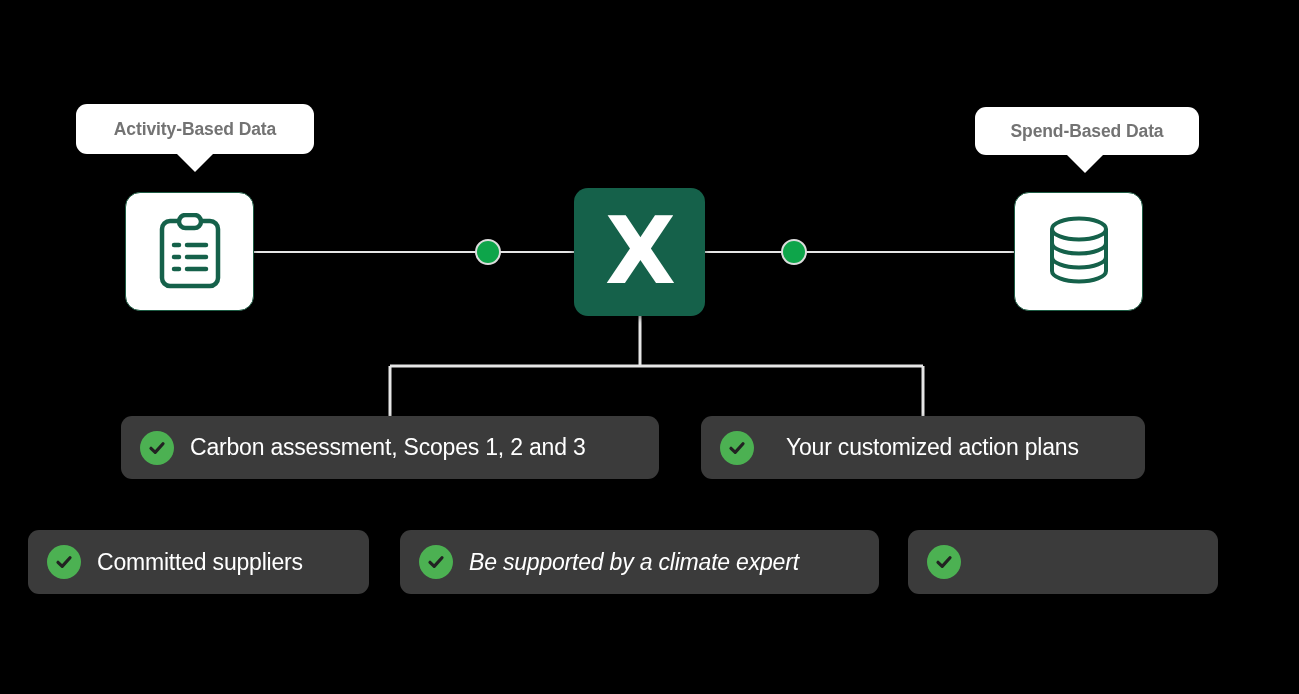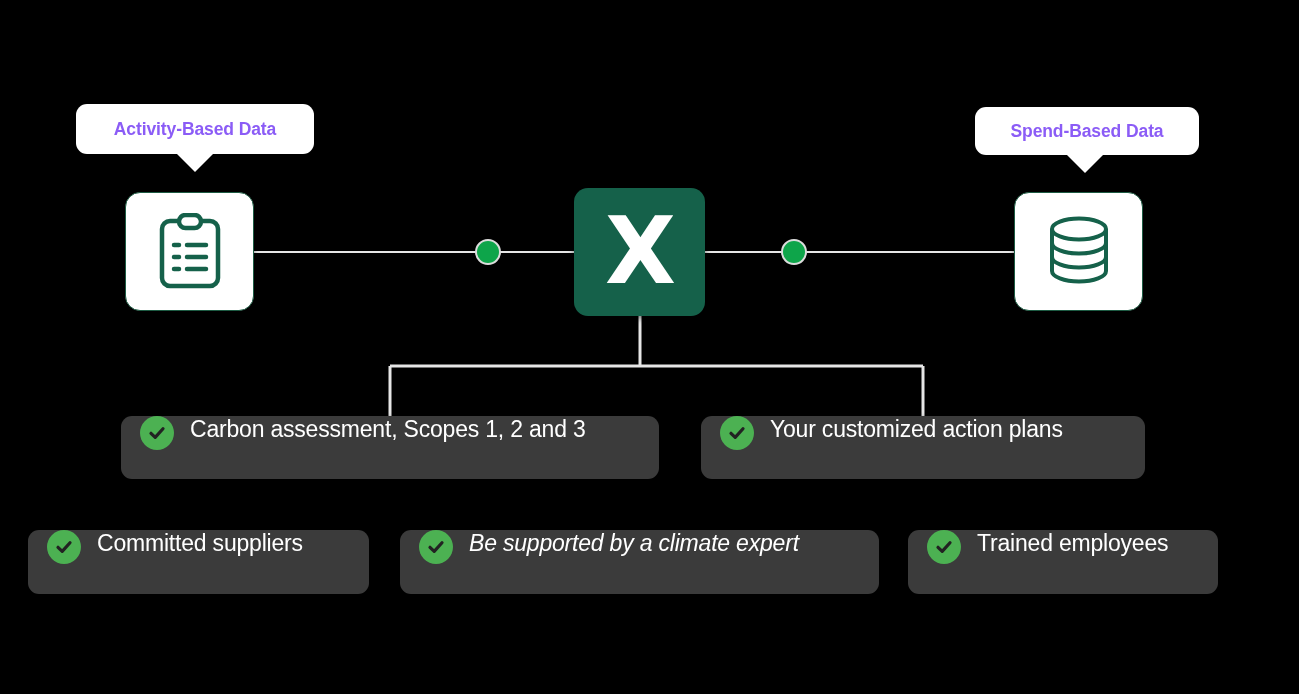--- a/index.html
+++ b/index.html
@@ -40,21 +40,21 @@
     background: #ffffff;
     border-radius: 11px;
     display: flex;
     align-items: center;
     justify-content: center;
     box-shadow: 0 1px 3px rgba(0,0,0,0.35);
   }
   .bubble-label {
     font-size: 17.5px;
     font-weight: bold;
-    color: #8b5cf6;
+    color: #737373;
     letter-spacing: -0.1px;
     white-space: nowrap;
   }
   .bubble-tail {
     position: absolute;
     width: 0;
     height: 0;
     border-left: 19px solid transparent;
     border-right: 19px solid transparent;
     border-top: 19px solid #ffffff;
@@ -115,21 +115,21 @@
   }
   #dot-left  { left: 475px; top: 239px; }
   #dot-right { left: 781px; top: 239px; }
 
   
   .card {
     position: absolute;
     background: #3b3b3b;
     border-radius: 11px;
     display: flex;
-    align-items: flex-start;
+    align-items: center;
     box-shadow: 0 2px 5px rgba(0,0,0,0.55);
   }
   .card-check {
     flex: 0 0 auto;
     width: 34px;
     height: 34px;
     border-radius: 50%;
     background: #4cb152;
     display: flex;
     align-items: center;
@@ -139,21 +139,21 @@
   .card-check svg { display: block; }
   .card-label {
     font-size: 23px;
     color: #ffffff;
     white-space: nowrap;
     margin-left: 16px;
     letter-spacing: -0.2px;
   }
 
   #card-assessment   { left: 121px; top: 416px; width: 538px; height: 63px; }
-  #card-action-plans { left: 701px; top: 416px; width: 444px; height: 63px; }
+  #card-action-plans { left: 701px; top: 416px; width: 444px; height: 63px; gap: 16px; }
   #card-suppliers    { left: 28px;  top: 530px; width: 341px; height: 64px; }
   #card-expert       { left: 400px; top: 530px; width: 479px; height: 64px; font-style: italic; }
   #card-employees    { left: 908px; top: 530px; width: 310px; height: 64px; }
 </style>
 </head>
 <body>
 
 <div id="stage">
 
   <svg id="connectors" viewBox="0 0 1299 694" width="1299" height="694" aria-hidden="true">
@@ -241,16 +241,15 @@
     </span>
     <span class="card-label">Be supported by a climate expert</span>
   </div>
 
   <div id="card-employees" class="card">
     <span class="card-check">
       <svg width="20" height="20" viewBox="0 0 20 20" aria-hidden="true">
         <path d="M4 10.3 L8.2 14.4 L16 5.8" fill="none" stroke="#222222" stroke-width="3.2" stroke-linecap="round" stroke-linejoin="round"></path>
       </svg>
     </span>
-    <span class="card-label">Trained employees</span>
   </div>
 
 </div>
 
 </body></html>

